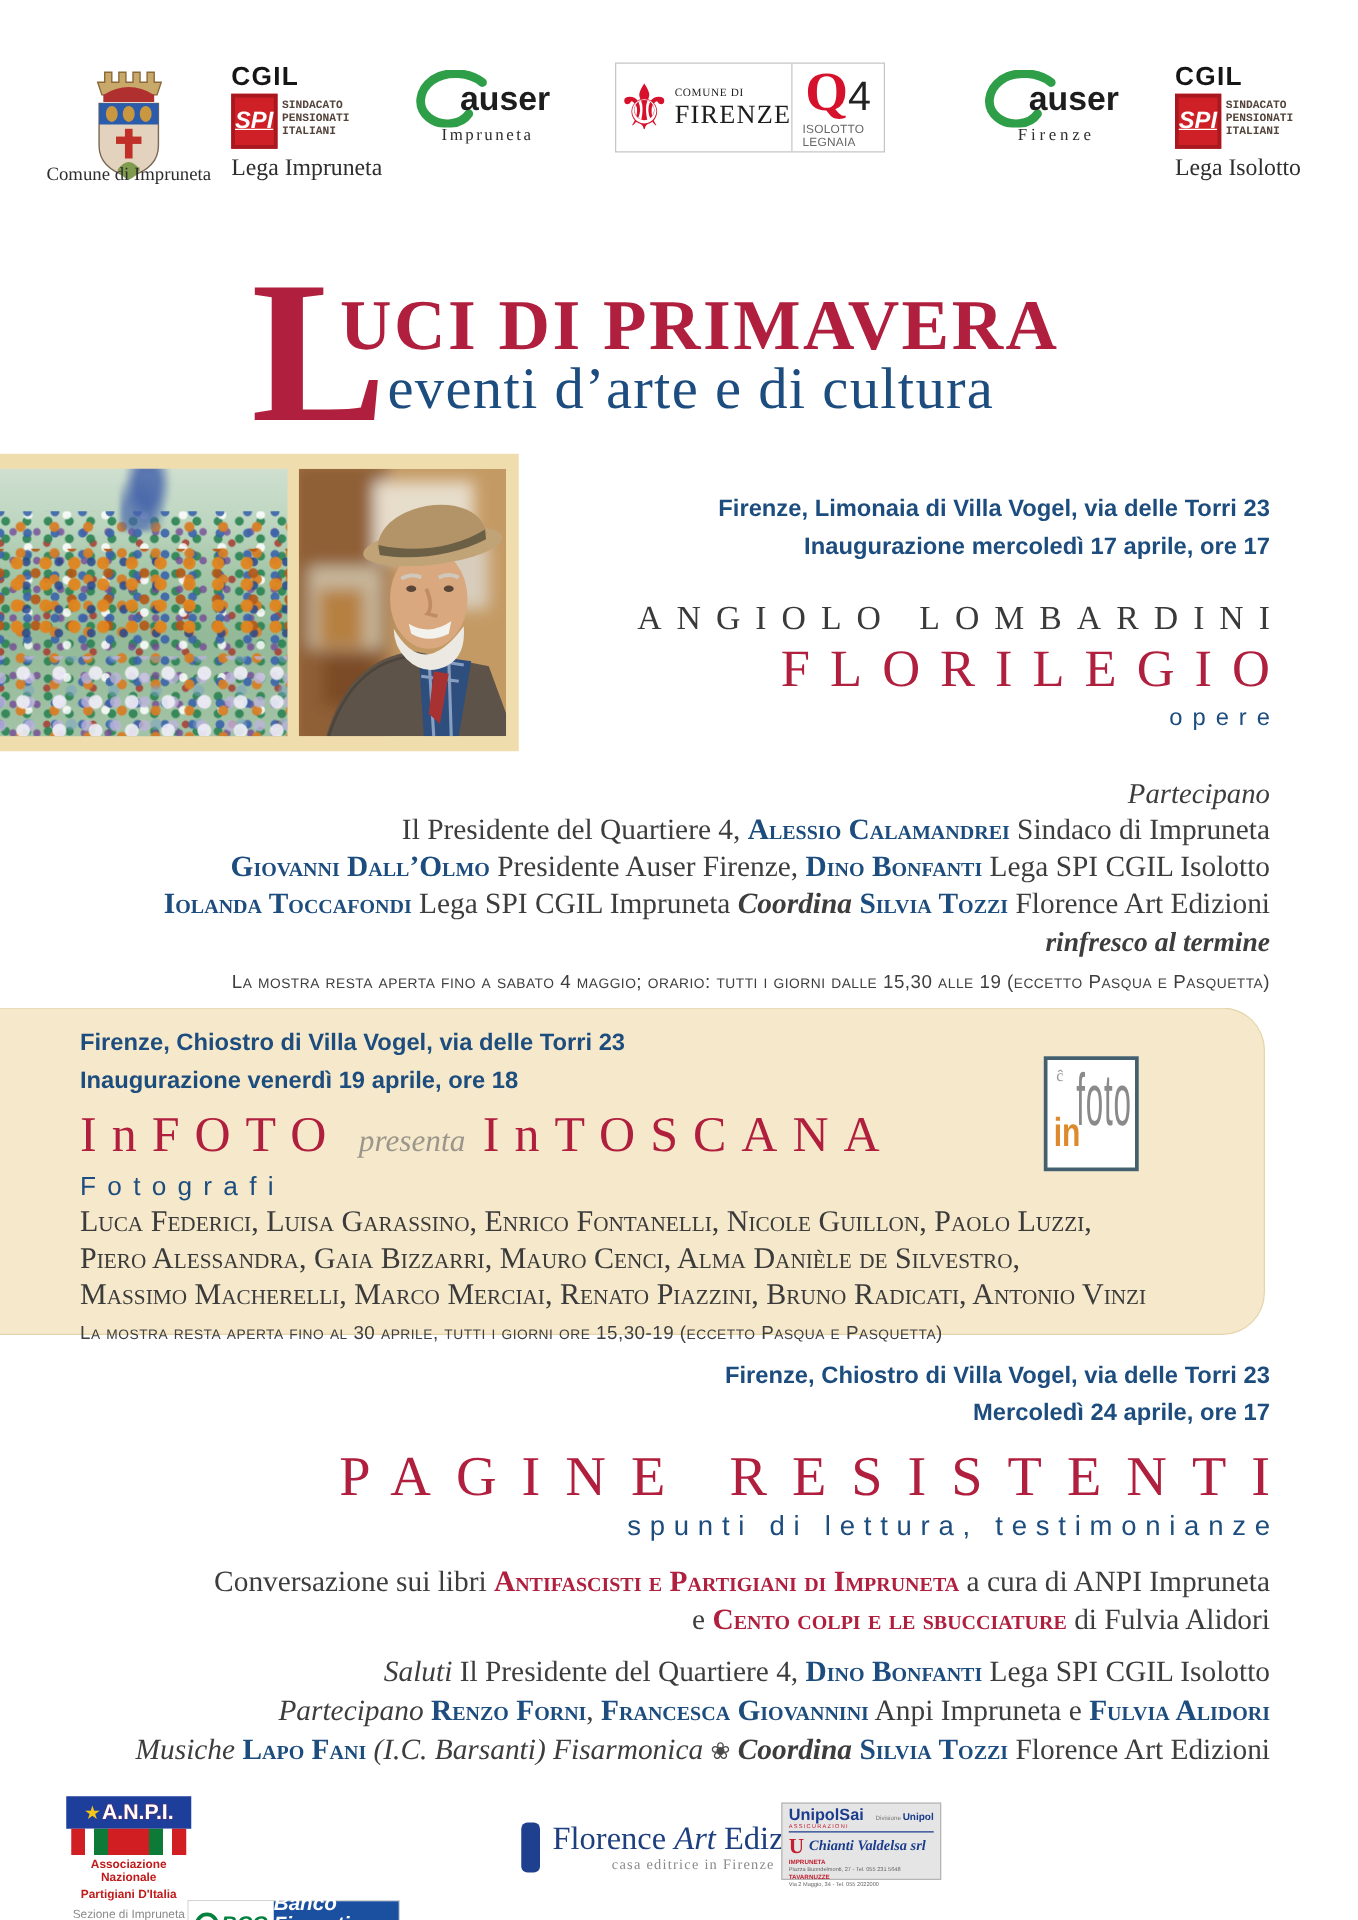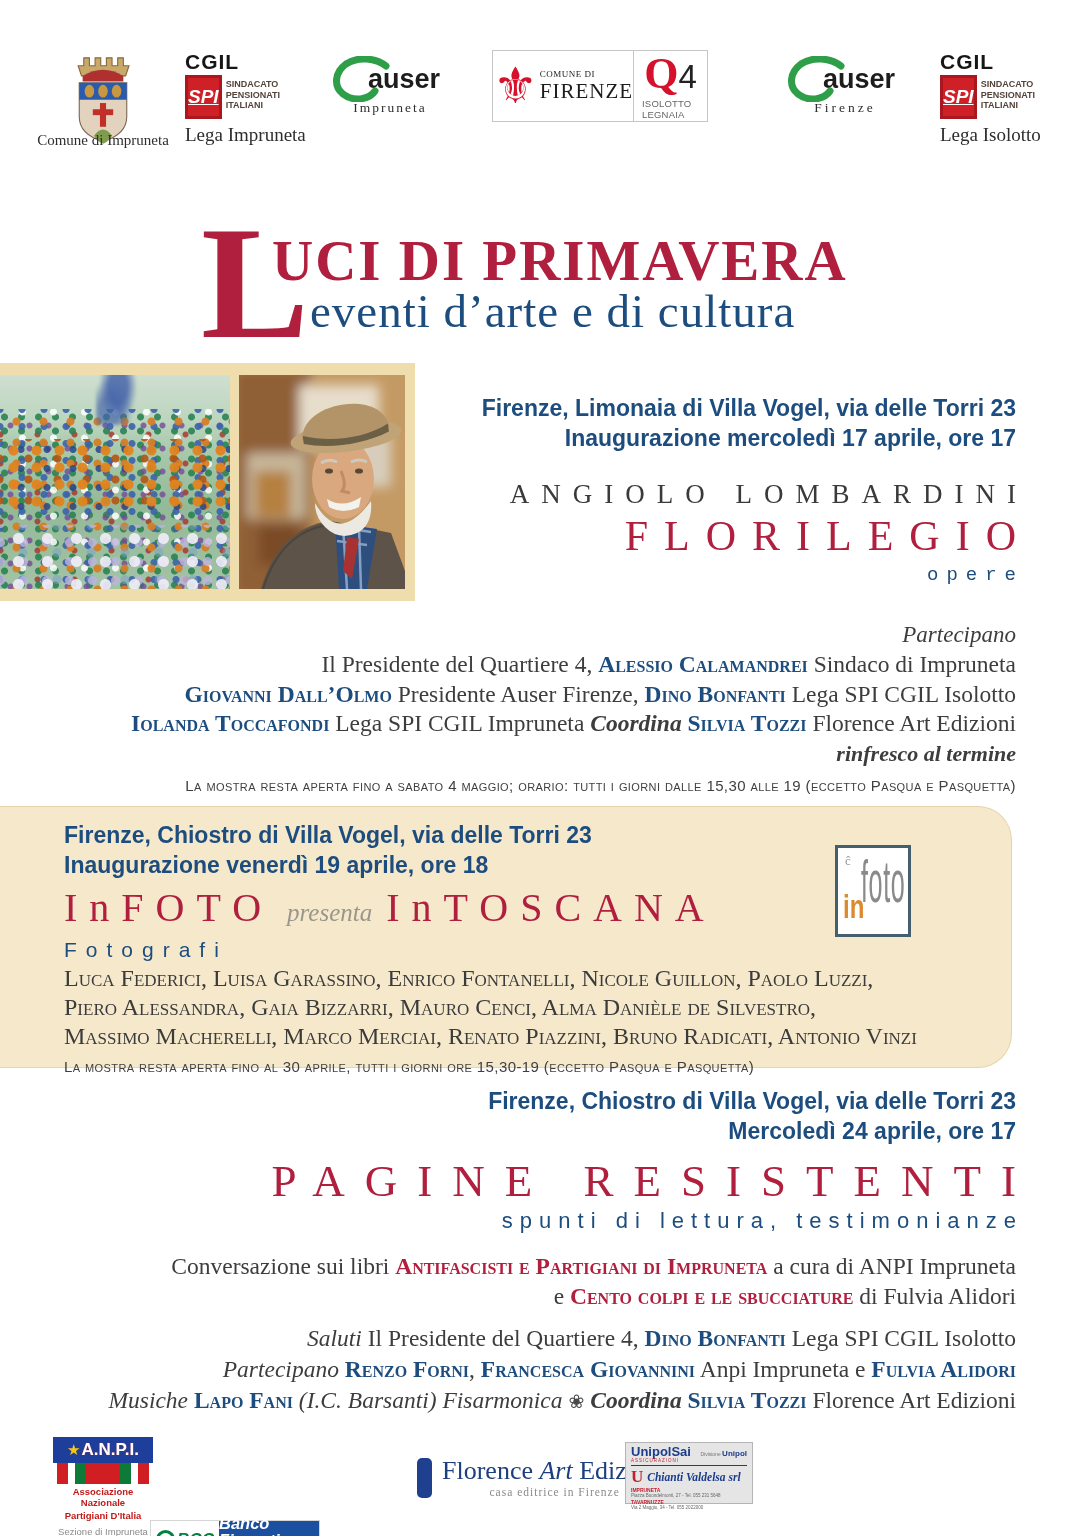--- a/index.html
+++ b/index.html
@@ -8,39 +8,39 @@
     --dark:#3d3d3d;
     --panel:#f6e9cb;
     --frame:#f0ddae;
   }
   html,body{margin:0;padding:0;background:#fff;}
   #poster{position:relative;width:1086px;height:1536px;background:#fff;overflow:hidden;
           font-family:"Liberation Serif",serif;color:var(--dark);}
   .abs{position:absolute;}
   
   .venue{font-family:"Liberation Sans",sans-serif;font-weight:bold;color:var(--blue);
-         font-size:23px;line-height:30px;}
+         font-size:19px;line-height:30px;}
   .n{color:var(--dark);}
   .nm{font-variant:small-caps;font-weight:bold;color:var(--blue);}
   .it{font-style:italic;color:var(--dark);}
   .bi{font-style:italic;font-weight:bold;color:var(--dark);}
   .rs{font-variant:small-caps;font-weight:bold;color:var(--crimson);}
   .orn{color:#4a4a4a;font-size:19px;}
   .pline{font-size:23.5px;line-height:29.5px;}
   .scnote{font-family:"Liberation Sans",sans-serif;font-variant:small-caps;
           font-size:15px;color:#3f3f3f;letter-spacing:.4px;}
   
   .capt{font-size:15px;color:#2e2e2e;text-align:center;}
   .cgil{width:110px;}
   .cgil-word{font-family:"Liberation Sans",sans-serif;font-weight:bold;font-size:21px;color:#161616;letter-spacing:1px;}
   .cgil-row{display:flex;align-items:flex-start;margin-top:1px;}
   .spi-box{width:40px;height:38px;background:#cf2027;border:3px solid #a8181e;color:#fff;
            font-family:"Liberation Sans",sans-serif;font-weight:bold;font-style:italic;font-size:19px;
            display:flex;align-items:center;justify-content:center;text-decoration:underline;}
-  .spi-side{font-family:Liberation Sans, sans-serif;font-weight:bold;font-size:9px;color:#54433b;
+  .spi-side{font-family:Liberation Mono, monospace;font-weight:bold;font-size:9px;color:#54433b;
             line-height:10.5px;margin-left:4px;margin-top:4px;}
   .lega{font-size:19px;color:#2e2e2e;margin-top:5px;white-space:nowrap;}
   .auser{width:120px;text-align:center;}
   .auser-row{position:relative;height:44px;}
   .auser-word{font-family:"Liberation Sans",sans-serif;font-weight:bold;font-size:27px;color:#1d1d1d;
               position:absolute;left:38px;top:8px;}
   .auser-sub{font-size:13.5px;letter-spacing:2px;color:#2e2e2e;margin-top:0;}
   .fibox{display:flex;border:1px solid #c6c6c6;background:#fff;height:70px;}
   .ficell{display:flex;align-items:center;padding:0 6px;}
   .fleur{font-size:50px;color:#d6112b;line-height:1;}
@@ -87,21 +87,21 @@
     background-position:4px 2px,12px 8px,6px 14px;}
   .painting .tree{position:absolute;left:96px;top:-4px;width:44px;height:54px;filter:blur(1.5px);
     background:
       radial-gradient(ellipse at 50% 30%,rgba(70,100,170,.85) 0 30%,transparent 62%),
       radial-gradient(ellipse at 32% 72%,rgba(70,100,170,.7) 0 24%,transparent 55%);}
   .portrait{position:absolute;left:239px;top:12px;width:166px;height:214px;overflow:hidden;}
   
   .ev1{left:420px;top:393px;width:596px;text-align:right;}
   .artist{font-size:27px;letter-spacing:12px;margin-right:-12px;color:#3a3a3a;line-height:34px;margin-top:24px;}
   .flor{font-size:42px;letter-spacing:16px;margin-right:-16px;color:var(--crimson);line-height:50px;}
-  .opere{font-family:Liberation Mono, monospace;font-size:19px;letter-spacing:8px;margin-right:-8px;
+  .opere{font-family:Liberation Sans, sans-serif;font-size:19px;letter-spacing:8px;margin-right:-8px;
          color:var(--blue);line-height:28px;}
   .part{left:120px;top:620px;width:896px;text-align:right;}
   .partLabel{font-style:italic;font-size:23px;line-height:30px;}
   .rinfresco{font-style:italic;font-weight:bold;font-size:22px;line-height:30px;}
   .note1{margin-top:8px;}
   
   .panel{left:0;top:806px;width:1012px;height:262px;background:var(--panel);
          border:1px solid #e5d5ac;border-left:none;border-radius:0 34px 34px 0;box-sizing:border-box;}
   .panel-inner{position:absolute;left:64px;top:13px;right:40px;text-align:left;}
   .ev2title{margin-top:4px;height:50px;}

